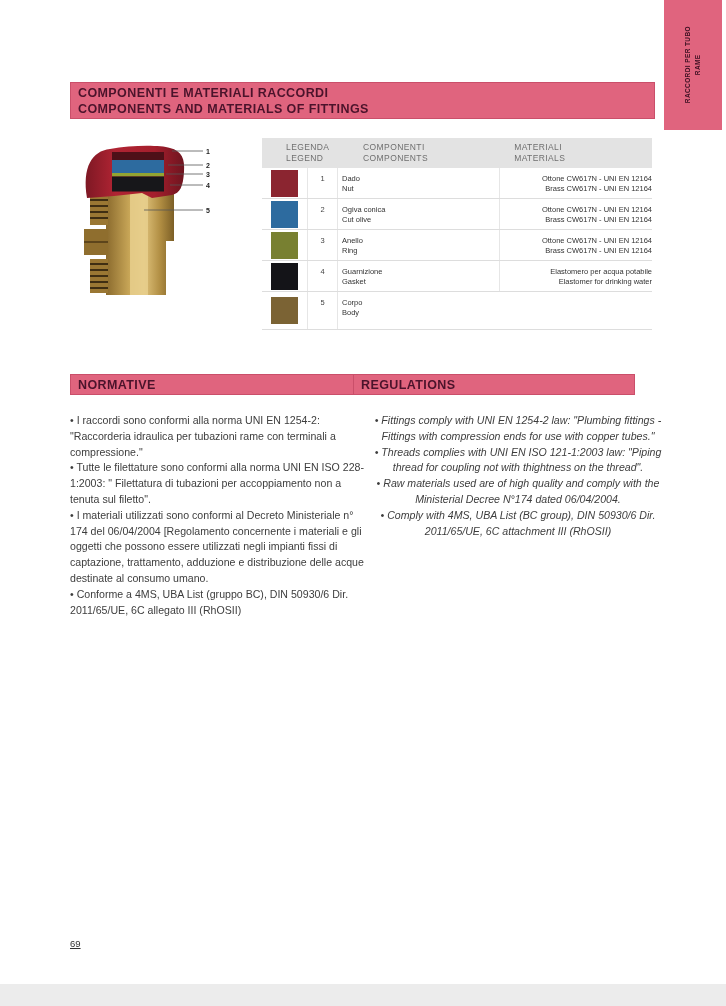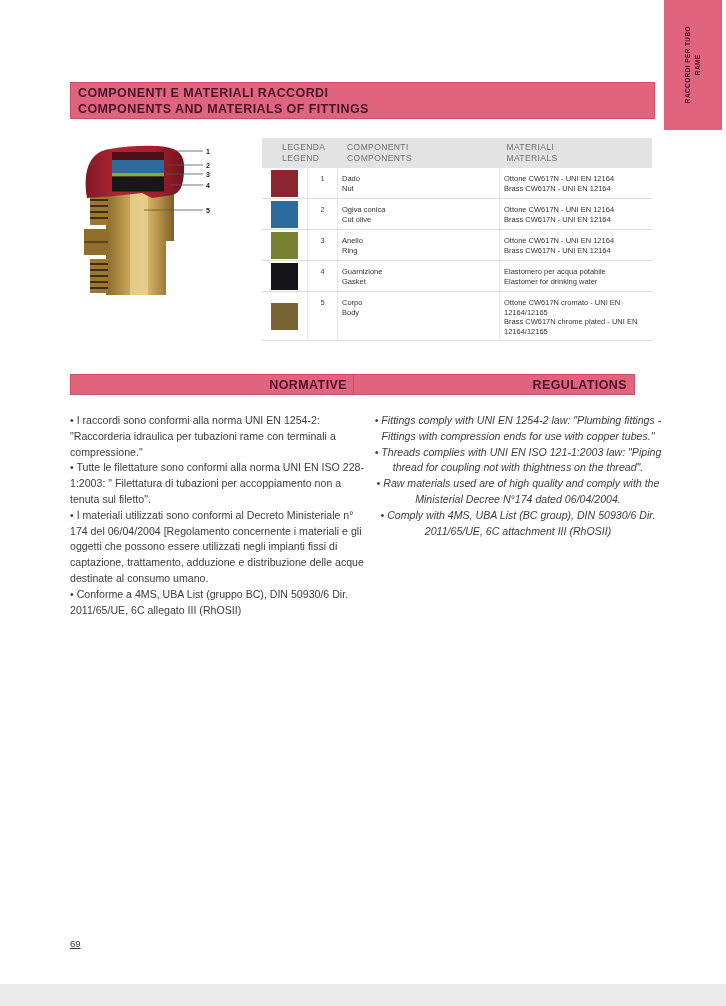--- a/index.html
+++ b/index.html
@@ -17,42 +17,42 @@
     font-size:6.5px; font-weight:bold; letter-spacing:0.4px;
     color:#3c0f22; white-space:pre-line; text-align:center; line-height:1.5;
   }
 
   
   .banner {
     position:absolute; color:#4b132b; font-weight:bold; letter-spacing:0.4px;
     padding:2px 7px; border:1px solid rgba(160,40,70,0.35);
   }
   .banner-main { left:70px; top:82px; width:585px; height:37px; font-size:12.5px; line-height:16px; }
-  .banner-small { top:374px; height:21px; font-size:12.5px; line-height:16px;text-align:right; }
+  .banner-small { top:374px; height:21px; font-size:12.5px; line-height:16px; }
   .banner-normative { left:70px;  width:285px; }
   .banner-regulations { left:353px; width:282px; }
 
   
   .figure { position:absolute; left:82px; top:142px; width:140px; height:160px; }
 
   
   .comp-table { position:absolute; left:262px; top:138px; width:390px; font-size:7.5px; color:#333; }
   .thead { display:flex; background:#e3e3e3; height:30px; align-items:center;
            color:#6f6f6f; font-size:8.5px; letter-spacing:0.4px; white-space:pre-line; line-height:11px; }
-  .th-legend { width:76px; padding-left:20px; }
+  .th-legend { width:76px; padding-left:4px;margin-left:20px; }
   .th-comp { width:162px; padding-left:4px;margin-left:6px; }
   .th-mat { width:152px; padding-left:4px; }
   .trow { display:flex; border-bottom:1px solid #ddd; align-items:stretch; }
   .trow > div { border-right:1px solid #e6e6e6; }
   .trow > div:last-child { border-right:none; }
   .tc-swatch { width:46px; display:flex; align-items:center; justify-content:center; }
   .swatch { width:27px; height:27px; display:block; }
   .tc-num { width:30px; padding-top:6px; text-align:center; color:#444; }
   .tc-comp { width:162px; padding:6px 0 0 4px; line-height:9.5px; }
-  .tc-mat { width:152px; padding:6px 0 4px 4px; line-height:9.5px; }
+  .tc-mat { width:152px; padding:6px 0 4px 4px; line-height:9.5px;text-align:right; }
   .r1,.r2,.r3,.r4 { min-height:31px; }
   .r5 { min-height:38px; }
 
   
   .textcol { position:absolute; top:413px; font-size:10.6px; line-height:15.8px; color:#3d3d3d; }
   .textcol-left { left:70px; width:300px; }
   .textcol-right { left:373px; width:290px; font-style:italic;text-align:center; }
   .bullet { margin:0; }
 
   .page-number { position:absolute; left:70px; top:938px; font-size:9.5px; color:#333;text-decoration:underline; }
@@ -200,24 +200,20 @@
 
     <div class="trow r5">
       <div class="tc-swatch">
           <span class="swatch" style="background-color: rgb(123, 99, 52);"></span>
         </div>
       <div class="tc-num">5</div>
       <div class="tc-comp">
         <div>Corpo</div>
         <div>Body</div>
       </div>
-      <div class="tc-mat">
-        <div>Ottone CW617N cromato - UNI EN 12164/12165</div>
-        <div>Brass CW617N chrome plated - UNI EN 12164/12165</div>
-      </div>
     </div>
   </div>
 
   <div class="banner banner-small banner-normative" style="background-color: rgb(224, 100, 126);">NORMATIVE</div>
   <div class="banner banner-small banner-regulations" style="background-color: rgb(224, 100, 126);">REGULATIONS</div>
 
   <div class="textcol textcol-left">
     <p class="bullet">• I raccordi sono conformi alla norma UNI EN 1254-2: "Raccorderia idraulica per tubazioni rame con terminali a compressione."</p>
     <p class="bullet">• Tutte le filettature sono conformi alla norma UNI EN ISO 228-1:2003: " Filettatura di tubazioni per accoppiamento non a tenuta sul filetto".</p>
     <p class="bullet">• I materiali utilizzati sono conformi al Decreto Ministeriale n° 174 del 06/04/2004 [Regolamento concernente i materiali e gli oggetti che possono essere utilizzati negli impianti fissi di captazione, trattamento, adduzione e distribuzione delle acque destinate al consumo umano.</p>

